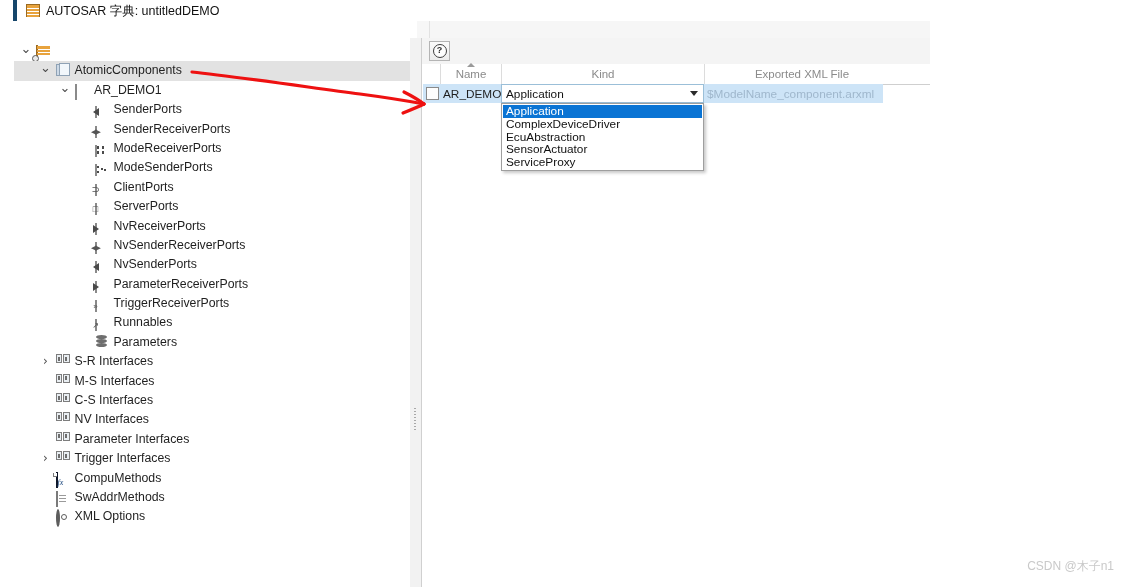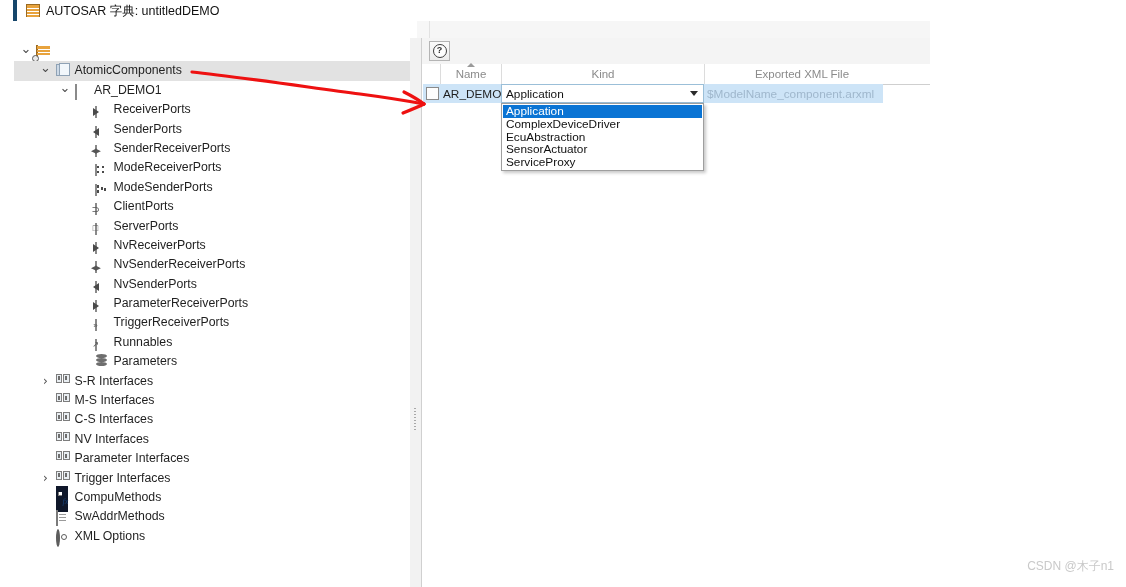--- a/index.html
+++ b/index.html
@@ -109,21 +109,21 @@
   .ic-irv u,.ic-irv v{position:absolute;top:0;width:6px;height:8px;border:1px solid #6d6d6d;box-sizing:border-box;background:#fafafa;display:block;}
   .ic-irv u{left:0;} .ic-irv v{left:8px;}
   .ic-irv s{position:absolute;left:6px;top:3.5px;width:3px;height:1px;background:#6d6d6d;}
   
   .ic-if{width:15px;height:11px;position:relative;margin-top:3px;}
   .ic-if u{position:absolute;left:0;top:0;width:6px;height:9px;border:1px solid #7d7d7d;box-sizing:border-box;background:#e9eef2;display:block;}
   .ic-if v{position:absolute;left:7px;top:0;width:7px;height:9px;border:1px solid #7d7d7d;box-sizing:border-box;background:#e9eef2;display:block;}
   .ic-if s{position:absolute;left:2px;top:2.5px;width:2px;height:4px;background:#6d6d6d;}
   .ic-if t{position:absolute;left:9.5px;top:2.5px;width:2px;height:4px;background:#6d6d6d;}
   
-  .ic-fx{width:13px;height:14px;position:relative;margin-top:1px;background:#f97316;border:6px solid #0f172a;box-sizing:border-box;}
+  .ic-fx{width:13px;height:14px;position:relative;margin-top:1px;background:#f97316;border:1px solid #0f172a;box-sizing:border-box;}
   .ic-fx em{position:absolute;left:1px;bottom:0px;font-style:italic;font-size:8px;line-height:8px;color:#15427a;font-family:"Liberation Serif",serif;}
   .ic-fx i{position:absolute;right:0;top:0;width:4px;height:4px;background:#ffffff;border-left:1px solid #7a7a7a;border-bottom:1px solid #7a7a7a;box-sizing:border-box;}
   
   .ic-doc{width:11px;height:14px;position:relative;margin-top:1px;background:#fdfdfd;border:1px solid #7a7a7a;box-sizing:border-box;}
   .ic-doc s{position:absolute;left:2px;width:7px;height:1px;background:#9a9a9a;}
   
   .ic-gear{width:14px;height:14px;position:relative;margin-top:1px;border-radius:50%;border:2px solid #5d5d5d;box-sizing:border-box;background:#fff;}
   .ic-gear s{position:absolute;left:3px;top:3px;width:6px;height:6px;border-radius:50%;border:1.5px solid #5d5d5d;box-sizing:border-box;}
 
   
@@ -262,26 +262,20 @@
             <span class="ticon" style="left: 41.5px;"><span class="ic-stack"><u></u><v></v></span></span>
             <span class="tlabel" style="left: 60.5px;">AtomicComponents</span>
           </div>
           <div class="trow">
             <span class="twist" style="left: 45px; font-size: 13px; line-height: 14px;">⌄</span>
             <span class="ticon" style="left: 61px;"><span class="ic-comp"></span></span>
             <span class="tlabel" style="left: 80px;">AR_DEMO1</span>
           </div>
           <div class="trow">
             <span class="ticon" style="left: 80.5px;"><span class="ic-box"><span class="g">
-                  <span class="tri-r"></span>
-                </span></span></span>
-            <span class="tlabel" style="left: 99.5px;">ReceiverPorts</span>
-          </div>
-          <div class="trow">
-            <span class="ticon" style="left: 80.5px;"><span class="ic-box"><span class="g">
                   <span class="tri-l"></span>
                 </span></span></span>
             <span class="tlabel" style="left: 99.5px;">SenderPorts</span>
           </div>
           <div class="trow">
             <span class="ticon" style="left: 80.5px;"><span class="ic-box"><span class="g" style="font-size:7px;letter-spacing:-1px;">◀▶</span></span></span>
             <span class="tlabel" style="left: 99.5px;">SenderReceiverPorts</span>
           </div>
           <div class="trow">
             <span class="ticon" style="left: 80.5px;"><span class="ic-box"><span class="g">

